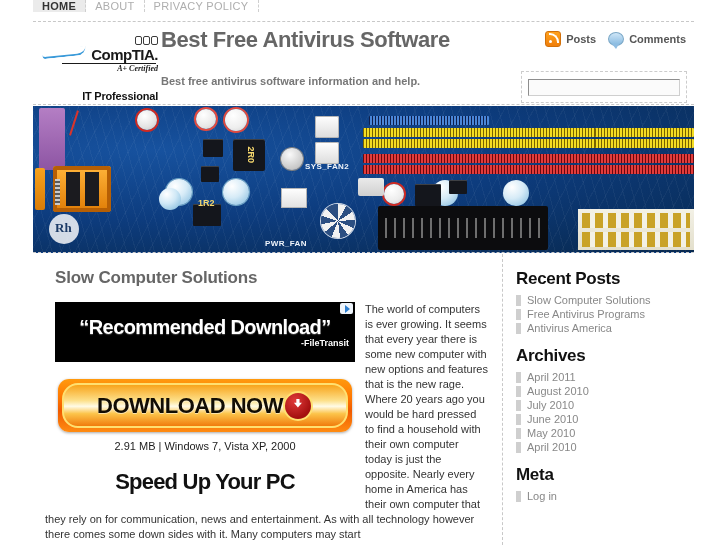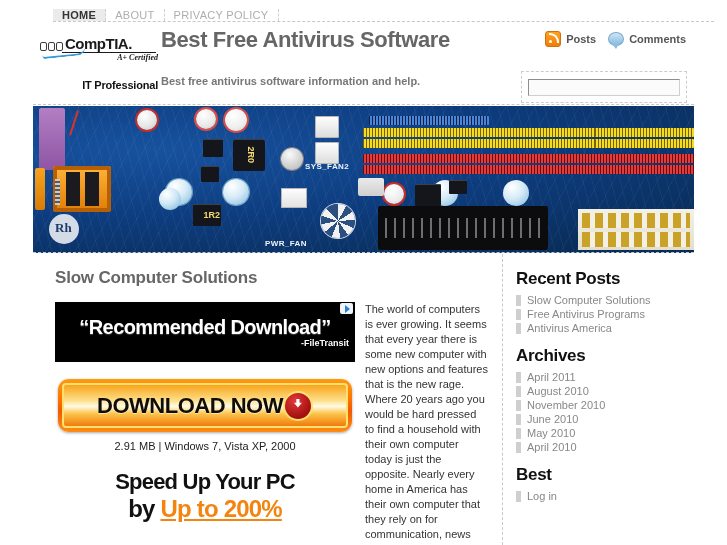--- a/index.html
+++ b/index.html
@@ -18,22 +18,21 @@
     overflow: hidden;
   }
 
   
   .navbar {
     position: absolute;
     left: 33px; top: 0px;
     width: 661px; height: 22px;
     border-bottom: 1px dashed #c8c8c8;
     display: flex;
-    align-items: flex-end;
-    margin-left: 20px;
+    align-items: flex-start;
   }
   .nav-item {
     display: flex;
     align-items: center;
     padding: 0 9px;
     font-size: 11px;
     letter-spacing: 0.3px;
     color: #aeaeae;
     text-transform: uppercase;
     border-right: 1px dashed #cfcfcf;
@@ -60,20 +59,21 @@
     left: 7px; top: 14px;
     width: 118px;
     text-align: right;
     line-height: 1;
   }
   .logo-row1 {
     display: flex;
     align-items: flex-end;
     justify-content: flex-start;
     gap: 2px;
+    flex-direction: column;
   }
   .logo-dots { display:flex; gap:1px; align-items:center; }
   .logo-dot {
     width: 7px; height: 9px;
     border: 1.6px solid #3b3b3b;
     border-radius: 2px;
     background: #fff;
   }
   .logo-word {
     font-size: 15px;
@@ -298,21 +298,21 @@
     margin: 17px auto 0;
     width: 294px; height: 53px;
     border-radius: 11px;
     background: linear-gradient(#ff9a0e, #ff7700 35%, #f05a00 60%, #ff8c12);
     padding: 4px;
     box-shadow: 0 1px 3px rgba(0,0,0,.35);
     position: relative;
   }
   .dl-inner {
     width: 100%; height: 100%;
-    border-radius: 4px;
+    border-radius: 16px;
     border: 2px solid #ffe070;
     background: linear-gradient(#f8a41b 0%, #fde08a 38%, #fffbe6 52%, #fcc44a 70%, #f07c0c 100%);
     display: flex;
     align-items: center;
     justify-content: center;
   }
   .dl-text {
     font-size: 22px;
     font-weight: bold;
     color: #120d04;
@@ -465,21 +465,21 @@
 
     <div class="cap" style="left:104px; top:4px; width:20px; height:20px; background:radial-gradient(circle at 38% 30%,#fff,#e3e3e3 60%,#bdbdbd); box-shadow:0 0 0 2px #cf2a22;"></div>
     <div class="cap" style="left:163px; top:3px; width:20px; height:20px; background:radial-gradient(circle at 38% 30%,#fff,#e8e8e8 60%,#c9c9c9); box-shadow:0 0 0 2px #e34a3f;"></div>
     <div class="cap" style="left:192px; top:3px; width:22px; height:22px; background:radial-gradient(circle at 38% 30%,#fff,#eee 60%,#cfcfcf); box-shadow:0 0 0 2px #e04a3f;"></div>
 
     <div class="chip" style="left:200px; top:33px; width:32px; height:32px; border-radius:2px;"></div>
     <div class="mb" style="left:208px; top:42px; width:16px; height:13px; color:#f5d76e; font-size:9px; font-weight:bold; transform:rotate(90deg); font-family:'Liberation Sans',sans-serif;">2R0</div>
     <div class="chip" style="left:170px; top:33px; width:20px; height:18px;"></div>
     <div class="chip" style="left:168px; top:60px; width:18px; height:16px;"></div>
     <div class="chip" style="left:160px; top:98px; width:28px; height:22px;"></div>
-    <div class="mb" style="left:165px; top:104px; width:22px; height:12px; color:#f5d76e; font-size:9px; font-weight:bold;text-align:right;">1R2</div>
+    <div class="mb" style="left:165px; top:92px; width:22px; height:12px; color:#f5d76e; font-size:9px; font-weight:bold;">1R2</div>
 
     <div class="cap" style="left:133px; top:73px; width:26px; height:26px; background:radial-gradient(circle at 35% 28%,#ffffff,#d6ebf7 45%,#7fb9dd 100%); box-shadow:0 0 0 1px #6fa5c6;"></div>
     <div class="cap" style="left:190px; top:73px; width:26px; height:26px; background:radial-gradient(circle at 35% 28%,#ffffff,#d6ebf7 45%,#7fb9dd 100%); box-shadow:0 0 0 1px #6fa5c6;"></div>
     <div class="cap" style="left:126px; top:82px; width:22px; height:22px; background:radial-gradient(circle at 35% 28%,#ffffff,#cfe8f6 45%,#76b3d8 100%);"></div>
 
     <div class="cap" style="left:248px; top:42px; width:22px; height:22px; background:radial-gradient(circle at 40% 30%,#fafafa,#c8c8c8 70%,#9a9a9a); box-shadow:0 0 0 1px #7f7f7f;"></div>
 
     <div class="mb" style="left:282px; top:10px; width:24px; height:22px; background:linear-gradient(#ffffff,#dcdcdc); border-radius:2px; box-shadow:inset 0 0 0 1px #b5b5b5;"></div>
     <div class="mb" style="left:282px; top:36px; width:24px; height:22px; background:linear-gradient(#ffffff,#dcdcdc); border-radius:2px; box-shadow:inset 0 0 0 1px #b5b5b5;"></div>
     <div class="mb" style="left:248px; top:82px; width:26px; height:20px; background:linear-gradient(#ffffff,#e0e0e0); box-shadow:inset 0 0 0 1px #b5b5b5;"></div>
@@ -533,21 +533,20 @@
           <div class="dl-inner">
             <span class="dl-text">DOWNLOAD NOW</span>
             <span class="dl-arrow"></span>
           </div>
         </div>
 
         <div class="dl-meta">2.91 MB | Windows 7, Vista XP, 2000</div>
 
         <div class="speed-ad">
           <div class="speed-line1">Speed Up Your PC</div>
-          <div class="speed-line2"><span>by </span><span class="speed-hl">Up to 200%</span></div>
         </div>
       </div>
 
       <div class="post-text">The world of computers is ever growing. It seems that every year there is some new computer with new options and features that is the new rage. Where 20 years ago you would be hard pressed to find a household with their own computer today is just the opposite. Nearly every home in America has their own computer that they rely on for communication, news and entertainment. As with all technology however there comes some down sides with it. Many computers may start</div>
     </div>
   </div>
 
   <div class="sidebar">
 
     <div class="side-heading">Recent Posts</div>
@@ -571,37 +570,37 @@
       <li>
           <span class="side-bullet"></span>
           <span class="side-link">April 2011</span>
         </li>
       <li>
           <span class="side-bullet"></span>
           <span class="side-link">August 2010</span>
         </li>
       <li>
           <span class="side-bullet"></span>
-          <span class="side-link">November 2010</span>
+          <span class="side-link">July 2010</span>
         </li>
       <li>
           <span class="side-bullet"></span>
           <span class="side-link">June 2010</span>
         </li>
       <li>
           <span class="side-bullet"></span>
           <span class="side-link">May 2010</span>
         </li>
       <li>
           <span class="side-bullet"></span>
           <span class="side-link">April 2010</span>
         </li>
     </ul>
 
-    <div class="side-heading">Best</div>
+    <div class="side-heading">Meta</div>
     <ul class="side-list">
       <li>
           <span class="side-bullet"></span>
           <span class="side-link">Log in</span>
         </li>
     </ul>
   </div>
 
 </div>
 

